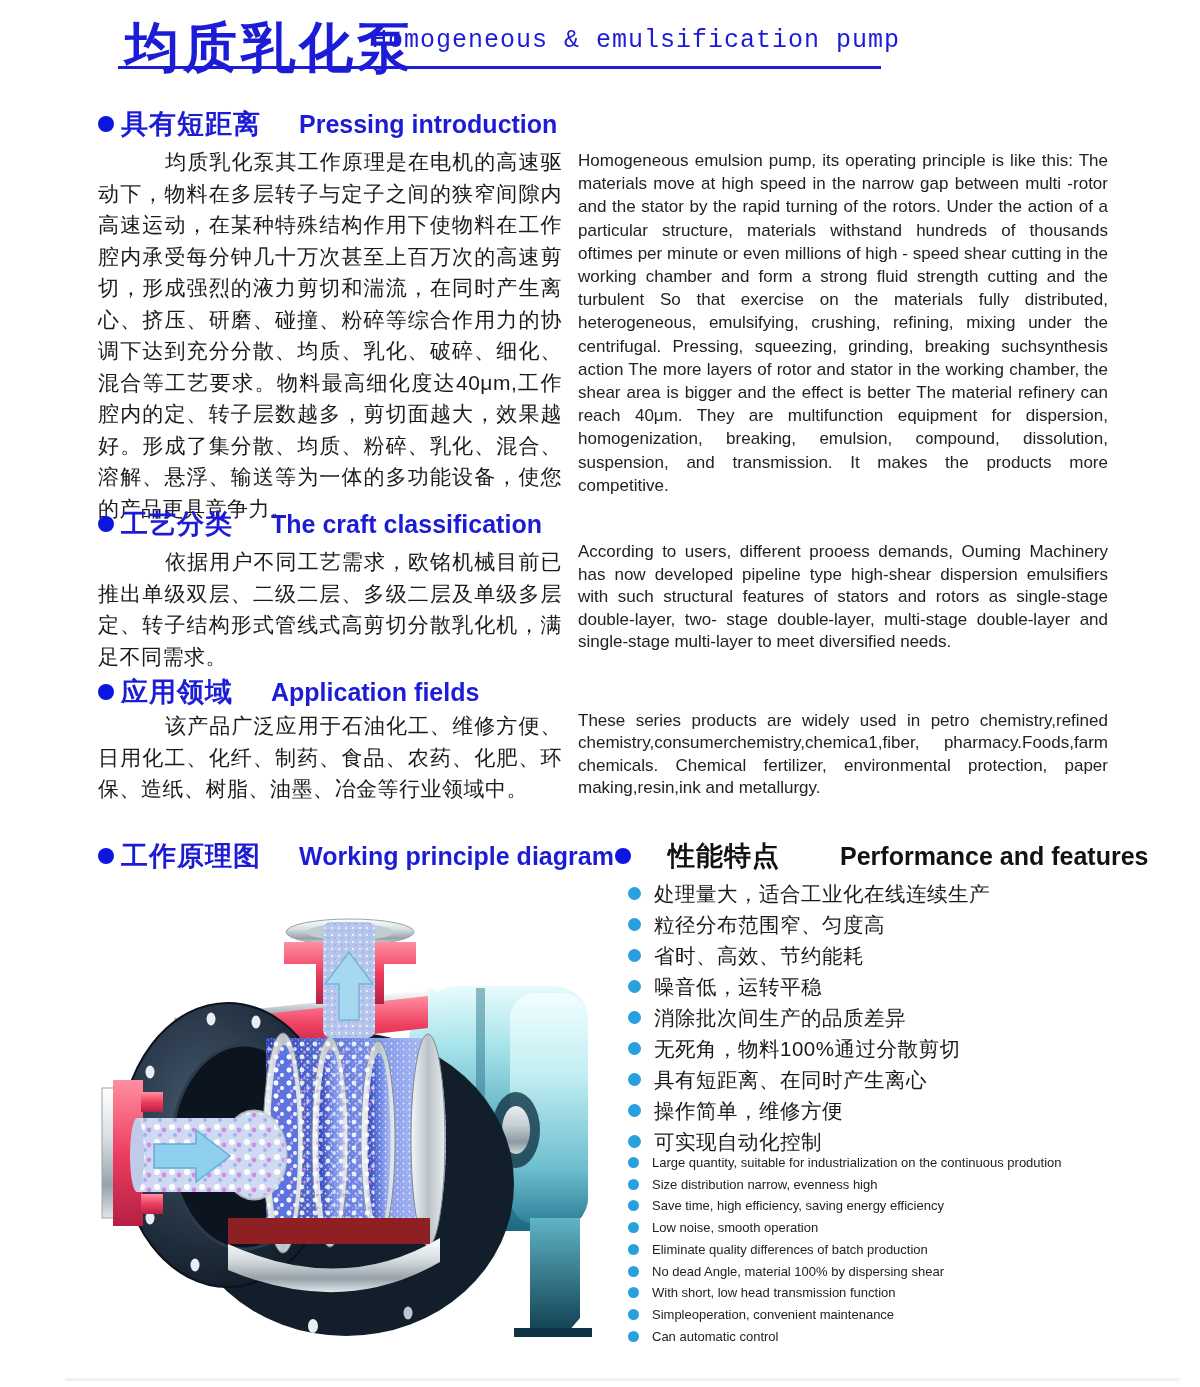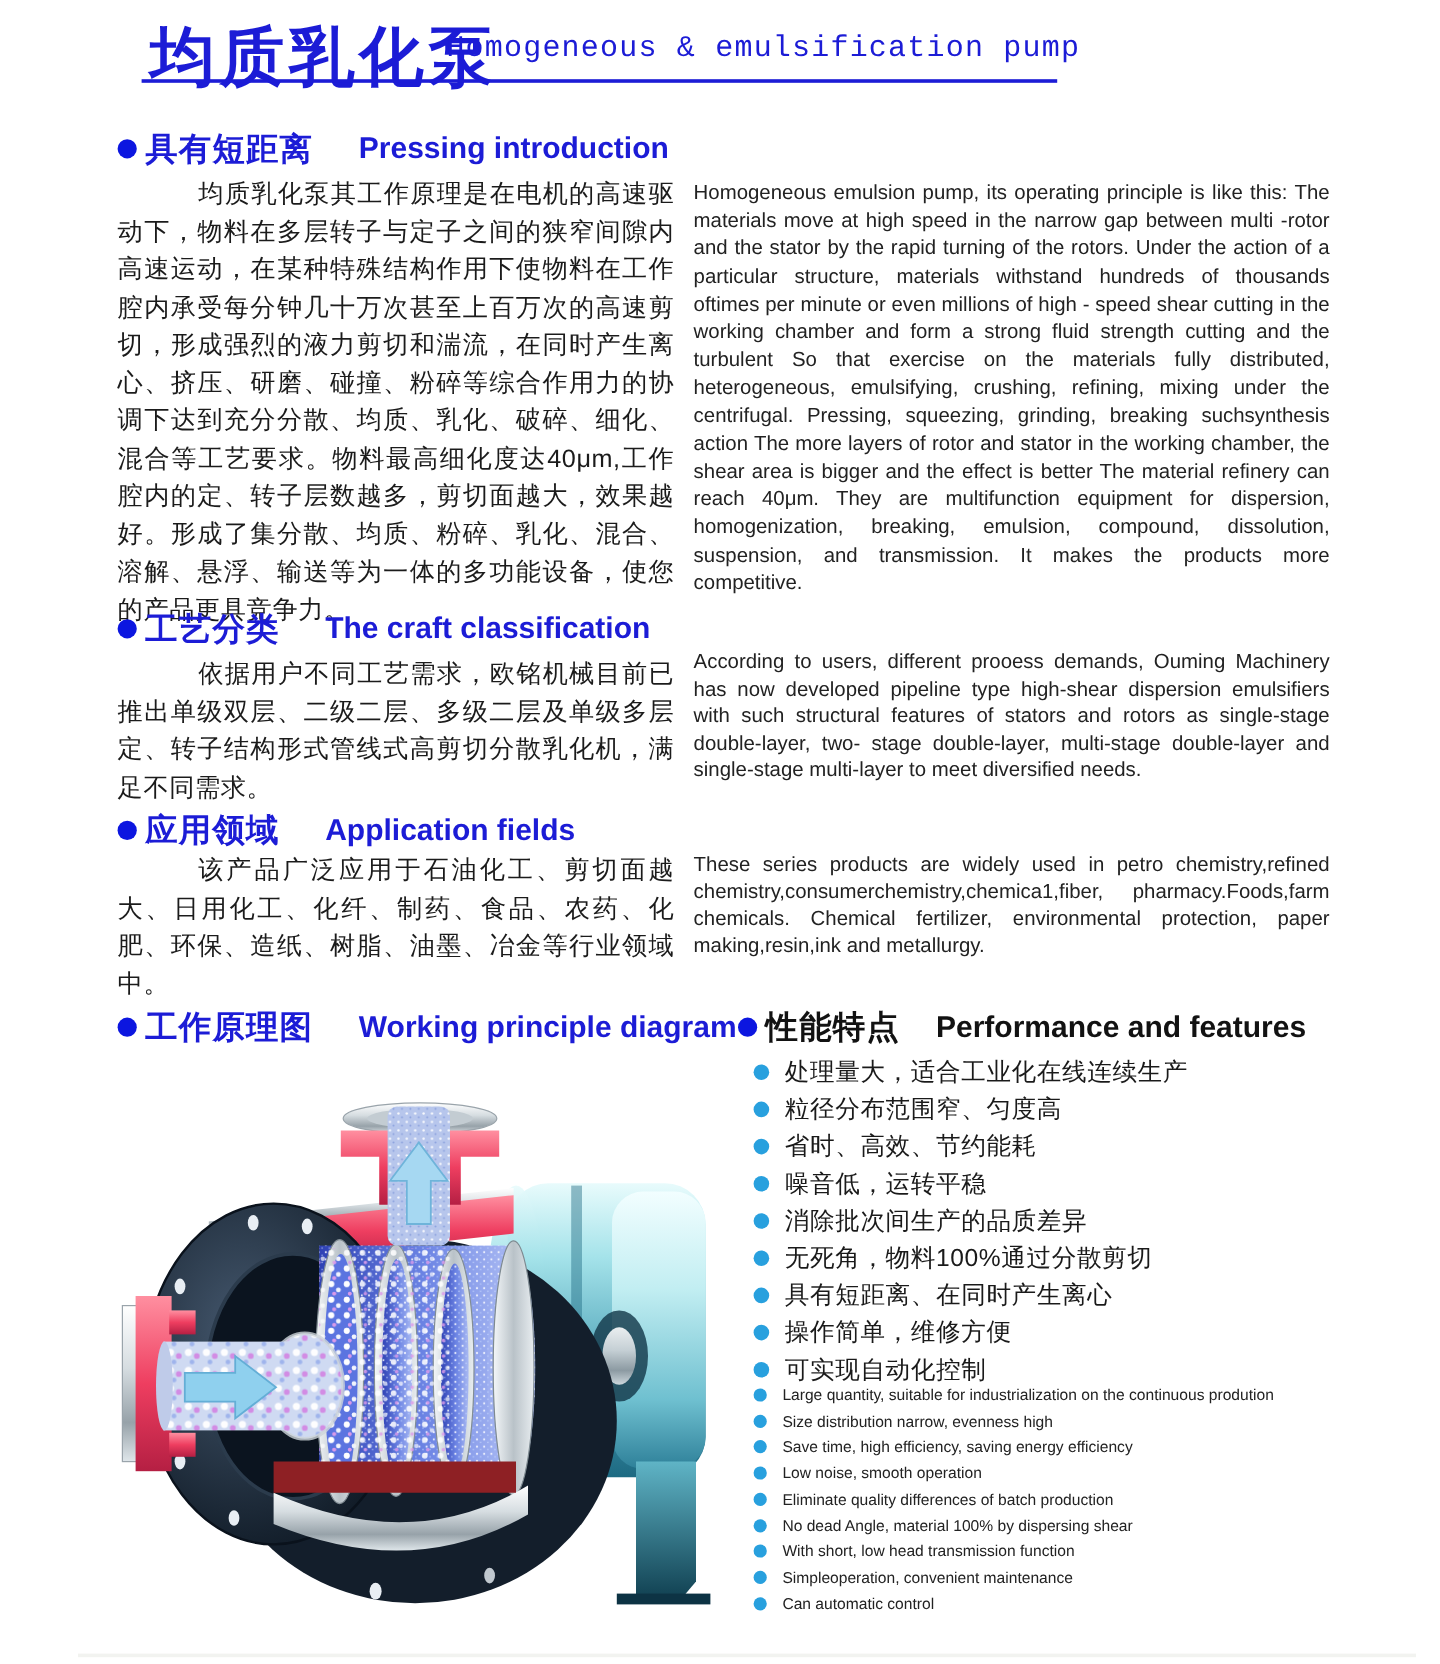--- a/index.html
+++ b/index.html
@@ -42,21 +42,21 @@
   .pos-intro-head { left:98px; top:106px; }
   .pos-intro-zh   { left:98px; top:146px; }
   .pos-intro-en   { left:578px; top:149px; }
   .pos-craft-head { left:98px; top:506px; }
   .pos-craft-zh   { left:98px; top:546px; }
   .pos-craft-en   { left:578px; top:541px; line-height:22.6px; }
   .pos-app-head   { left:98px; top:674px; }
   .pos-app-zh     { left:98px; top:710px; }
   .pos-app-en     { left:578px; top:710px; line-height:22.4px; }
   .pos-diag-head  { left:98px; top:838px; }
-  .pos-feat-head  { left:615px; top:838px; }
+  .pos-feat-head  { left:615px; top:838px;gap:30px; }
 
   
   .feat-list { position:absolute; list-style:none; margin:0; padding:0; }
   .feat-list li { position:relative; padding-left:26px; }
   .fb {
     position:absolute; left:0; border-radius:50%; background:#28a0de;
   }
   .feat-zh { left:628px; top:878px; width:480px; }
   .feat-zh li { font-size:20.5px; line-height:31px; font-weight:500; color:#1a1a1a; letter-spacing:0.5px; }
   .feat-zh .fb { width:13px; height:13px; top:9px; }
@@ -90,21 +90,21 @@
     <span class="h-en">The craft classification</span>
   </div>
   <p class="zh-body indent pos-craft-zh">依据用户不同工艺需求，欧铭机械目前已推出单级双层、二级二层、多级二层及单级多层定、转子结构形式管线式高剪切分散乳化机，满足不同需求。</p>
   <p class="en-body pos-craft-en">According to users, different prooess demands, Ouming Machinery has now developed pipeline type high-shear dispersion emulsifiers with such structural features of stators and rotors as single-stage double-layer, two- stage double-layer, multi-stage double-layer and single-stage multi-layer to meet diversified needs.</p>
 
   <div class="sec-head pos-app-head">
     <span class="sec-dot"></span>
     <span class="h-zh">应用领域</span>
     <span class="h-en">Application fields</span>
   </div>
-  <p class="zh-body indent pos-app-zh">该产品广泛应用于石油化工、剪切面越大、日用化工、化纤、制药、食品、农药、化肥、环保、造纸、树脂、油墨、冶金等行业领域中。</p>
+  <p class="zh-body indent pos-app-zh">该产品广泛应用于石油化工、维修方便、日用化工、化纤、制药、食品、农药、化肥、环保、造纸、树脂、油墨、冶金等行业领域中。</p>
   <p class="en-body pos-app-en">These series products are widely used in petro chemistry,refined chemistry,consumerchemistry,chemica1,fiber, pharmacy.Foods,farm chemicals. Chemical fertilizer, environmental protection, paper making,resin,ink and metallurgy.</p>
 
   <div class="sec-head pos-diag-head">
     <span class="sec-dot"></span>
     <span class="h-zh">工作原理图</span>
     <span class="h-en">Working principle diagram</span>
   </div>
 
   <div class="sec-head dark pos-feat-head">
     <span class="sec-dot"></span>

